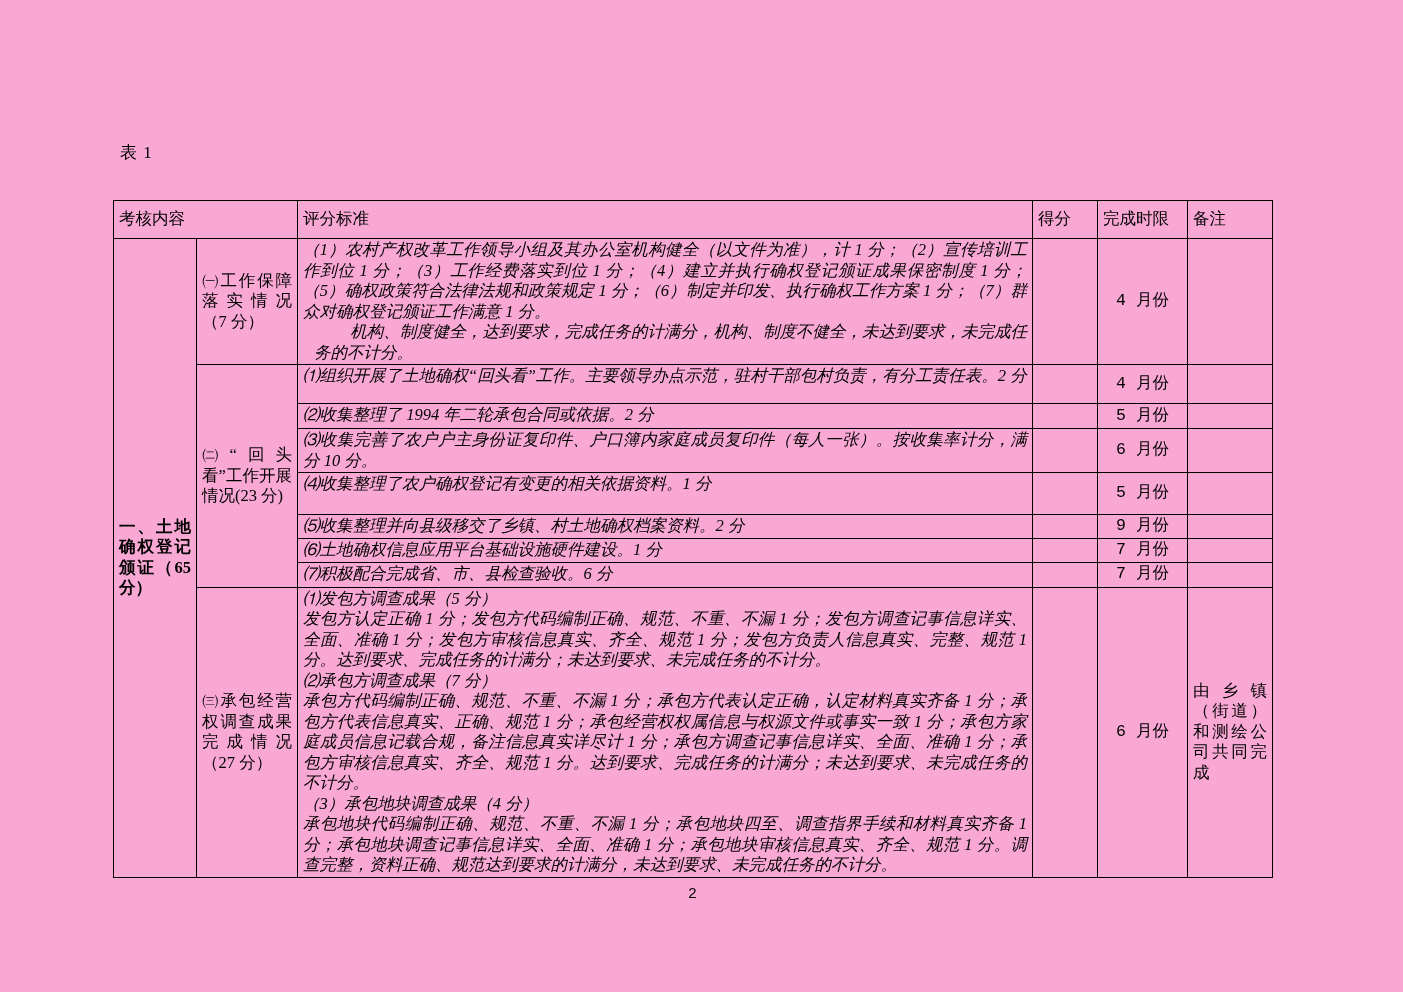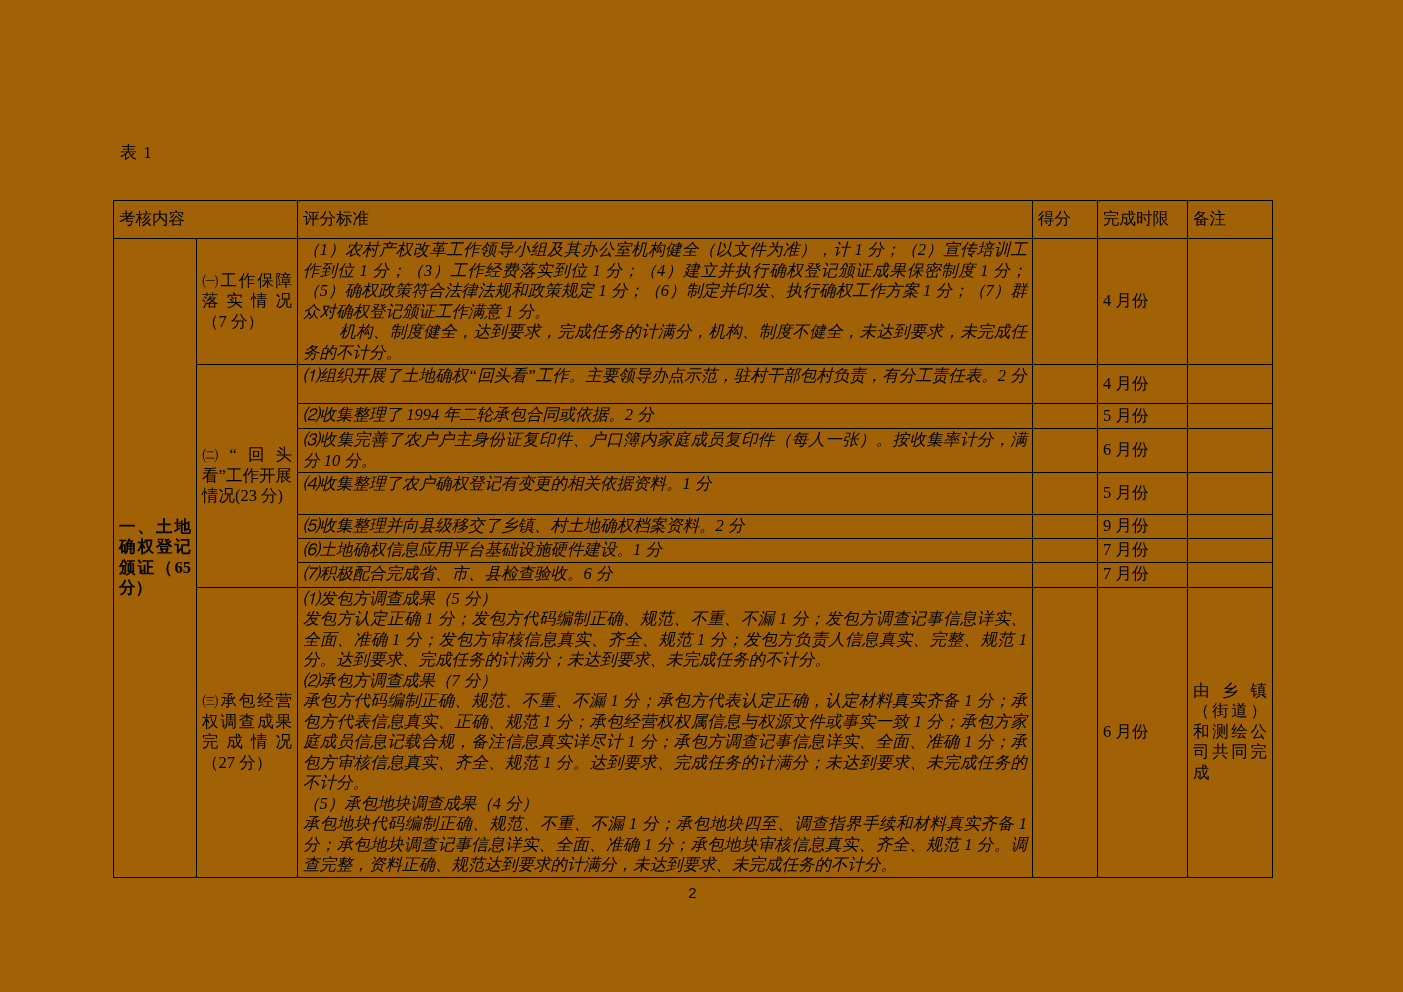--- a/index.html
+++ b/index.html
@@ -1,31 +1,31 @@
 <!DOCTYPE html>
 <html><head>
 <meta charset="utf-8">
 <style>
   html,body{margin:0;padding:0;background:#fff;}
   body{width:1403px;height:992px;font-family:"Liberation Serif",serif;color:#000;}
-  .sheet{position:relative;width:1403px;height:992px;background:#a16207;overflow:hidden;}
+  .sheet{position:relative;width:1403px;height:992px;background:#f9a8d4;overflow:hidden;}
   .table-label{position:absolute;left:120px;top:141px;font-size:17px;letter-spacing:1px;}
   .doc-title{position:absolute;left:113px;top:172px;width:1159px;text-align:center;
              font-family:"Liberation Sans",sans-serif;font-weight:bold;font-size:26px;letter-spacing:1px;}
   table.assess{position:absolute;left:113px;top:200px;width:1159px;border-collapse:collapse;table-layout:fixed;}
   table.assess td{border:1px solid #000;font-size:16.5px;line-height:20.5px;padding:1px 5px;
                   word-break:break-word;}
   td.head{font-size:17px;vertical-align:middle;padding:4px 9px;}
   td.cat{text-align:justify;vertical-align:middle;padding:2px 8px;font-weight:bold;}
   td.sec{text-align:justify;vertical-align:middle;padding:2px 7px;}
   td.crit{vertical-align:top;text-align:justify;padding:1px 6px;font-style:italic;}
   td.crit p{margin:0;}
-  td.crit p.ind{text-indent:2.2em;}
+  td.crit p.ind{text-indent:2.2em;margin-left:11px;}
   td.score{vertical-align:middle;}
-  td.dl{text-align:left;vertical-align:middle;}
+  td.dl{text-align:center;vertical-align:middle;font-family:Liberation Mono, monospace;}
   td.rem{text-align:justify;vertical-align:middle;padding:2px 8px;}
   .page-num{position:absolute;left:113px;top:884px;width:1159px;text-align:center;
             font-family:"Liberation Sans",sans-serif;font-size:15px;}
 </style>
 </head>
 <body>
 
 <div class="sheet">
 
   <div class="table-label">表 1</div>
@@ -125,21 +125,21 @@
       <td class="rem"></td>
     </tr>
 
     <tr style="height:284px">
       <td class="sec">㈢承包经营权调查成果完成情况（27 分）</td>
       <td class="crit">
         <p>⑴发包方调查成果（5 分）</p>
         <p>发包方认定正确 1 分；发包方代码编制正确、规范、不重、不漏 1 分；发包方调查记事信息详实、全面、准确 1 分；发包方审核信息真实、齐全、规范 1 分；发包方负责人信息真实、完整、规范 1 分。达到要求、完成任务的计满分；未达到要求、未完成任务的不计分。</p>
         <p>⑵承包方调查成果（7 分）</p>
         <p>承包方代码编制正确、规范、不重、不漏 1 分；承包方代表认定正确，认定材料真实齐备 1 分；承包方代表信息真实、正确、规范 1 分；承包经营权权属信息与权源文件或事实一致 1 分；承包方家庭成员信息记载合规，备注信息真实详尽计 1 分；承包方调查记事信息详实、全面、准确 1 分；承包方审核信息真实、齐全、规范 1 分。达到要求、完成任务的计满分；未达到要求、未完成任务的不计分。</p>
-        <p>（5）承包地块调查成果（4 分）</p>
+        <p>（3）承包地块调查成果（4 分）</p>
         <p>承包地块代码编制正确、规范、不重、不漏 1 分；承包地块四至、调查指界手续和材料真实齐备 1 分；承包地块调查记事信息详实、全面、准确 1 分；承包地块审核信息真实、齐全、规范 1 分。调查完整，资料正确、规范达到要求的计满分，未达到要求、未完成任务的不计分。</p>
       </td>
       <td class="score"></td>
       <td class="dl">6 月份</td>
       <td class="rem">由乡镇（街道）和测绘公司共同完成</td>
     </tr>
   </tbody>
     </table>
 
   <div class="page-num">2</div>

